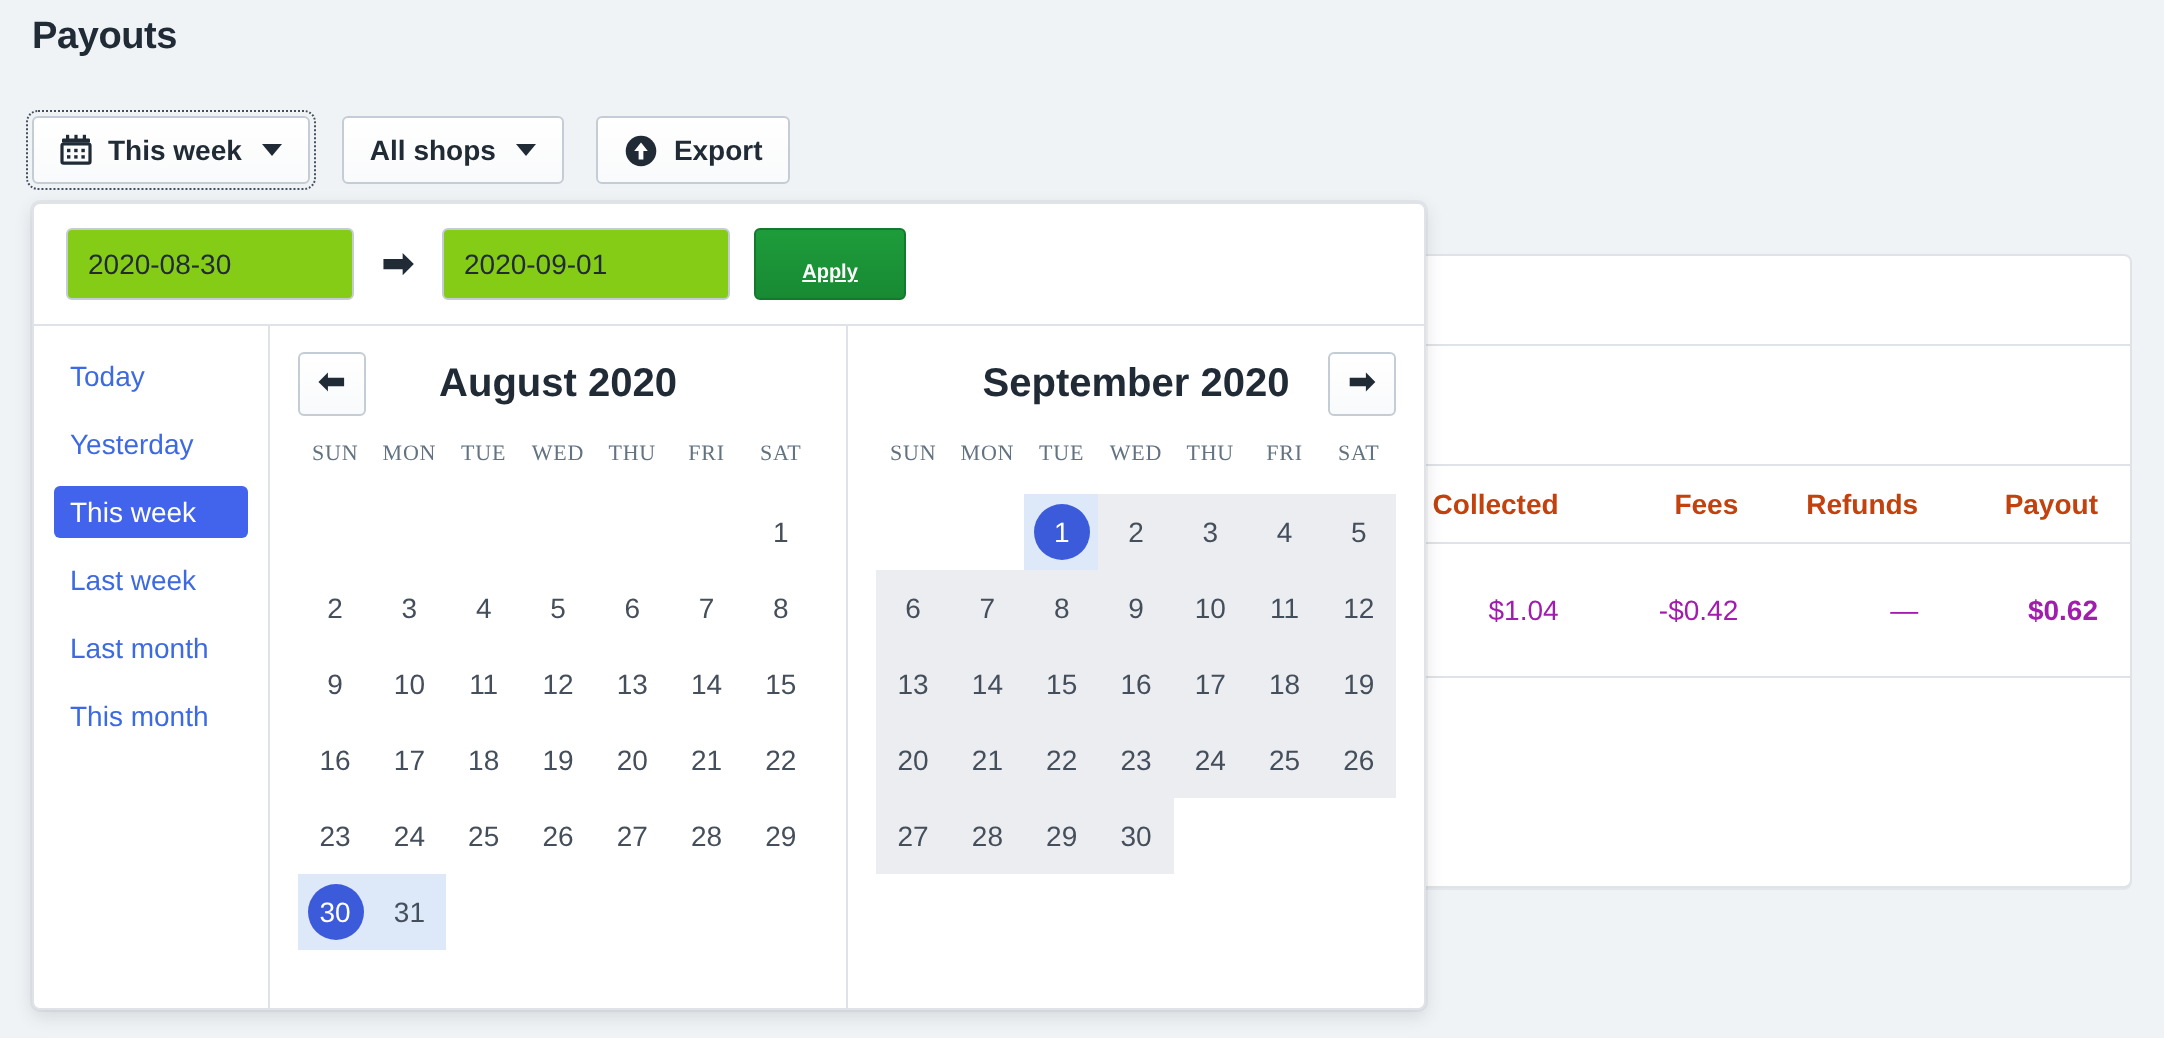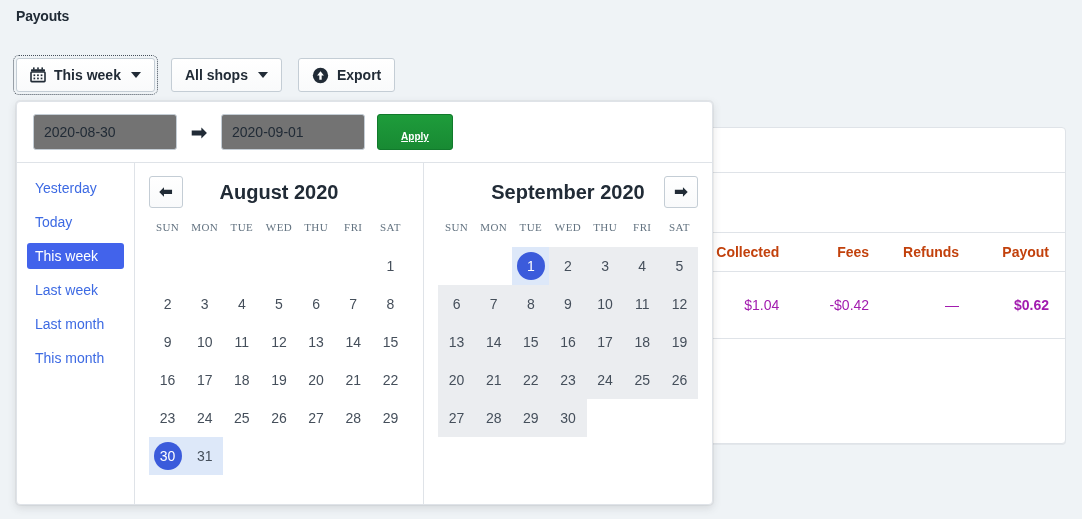--- a/index.html
+++ b/index.html
@@ -15,21 +15,21 @@
     color: #212b36;
     overflow: hidden;
     position: relative;
   }
 
   
   #page-title {
     position: absolute;
     left: 16px;
     top: 8px;
-    font-size: 14px;
+    font-size: 19px;
     font-weight: bold;
     letter-spacing: -0.2px;
     color: #212b36;
   }
 
   
   #toolbar {
     position: absolute;
     left: 16px;
     top: 58px;
@@ -137,21 +137,21 @@
   }
   .date-input {
     width: 144px;
     height: 36px;
     border: 1px solid #c4cdd5;
     border-radius: 3px;
     padding: 0 10px;
     font-size: 14px;
     color: #212b36;
     font-family: "Liberation Sans", sans-serif;
-    background: #737373;
+    background: #84cc16;
   }
   .arrow-glyph {
     font-size: 19px;
     line-height: 1;
     color: #212b36;
     font-weight: bold;
     width: 20px;
     text-align: center;
   }
   #apply-button {
@@ -347,22 +347,22 @@
   <div id="range-row">
     <input class="date-input" type="text" value="2020-08-30" style="">
     <span class="arrow-glyph">➡</span>
     <input class="date-input" type="text" value="2020-09-01" style="">
     <button id="apply-button">Apply</button>
   </div>
 
   <div id="picker-body">
 
     <div id="presets">
+        <span class="preset">Today</span>
         <span class="preset">Yesterday</span>
-        <span class="preset">Today</span>
         <span class="preset active">This week</span>
         <span class="preset">Last week</span>
         <span class="preset">Last month</span>
         <span class="preset">This month</span>
       </div>
 
     <div class="month">
       <div class="month-head">
         <div class="nav-btn">⬅</div>
         <div class="month-title">August 2020</div>

